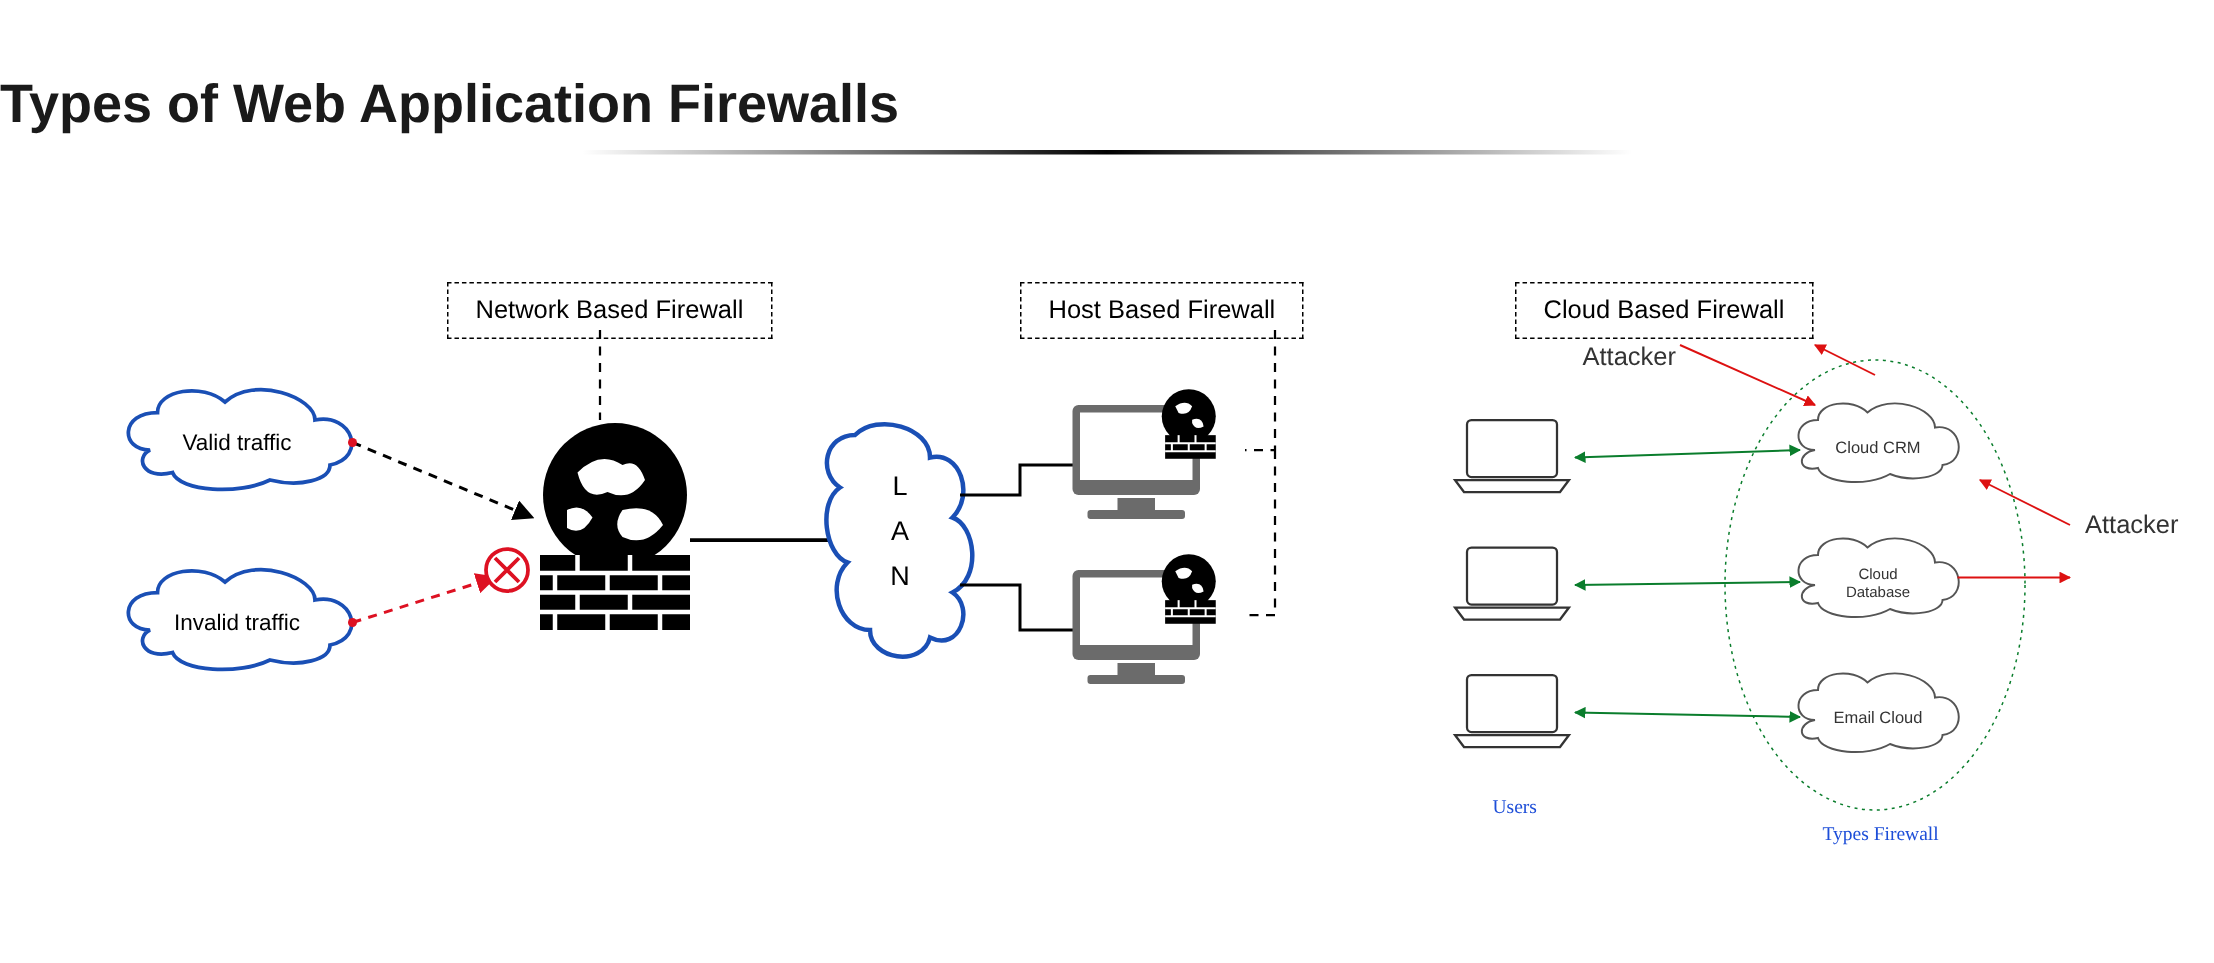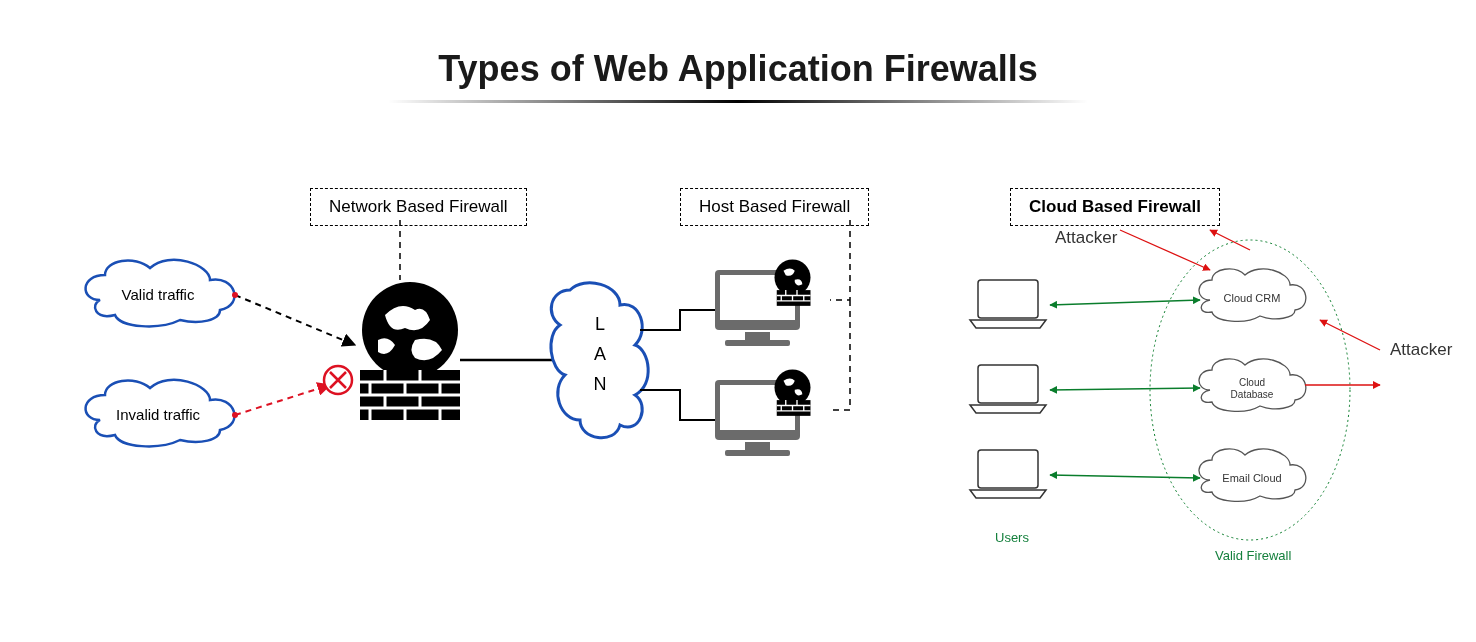--- a/index.html
+++ b/index.html
@@ -9,21 +9,20 @@
     background: #ffffff;
     font-family: Arial, Helvetica, sans-serif;
     position: relative;
     overflow: hidden;
   }
   .title {
     position: absolute;
     top: 48px;
     left: 0;
     width: 100%;
-    text-align: center;
     font-size: 36px;
     font-weight: 700;
     color: #1a1a1a;
   }
   .title-underline {
     position: absolute;
     top: 100px;
     left: 50%;
     transform: translateX(-50%);
     width: 700px;
@@ -34,38 +33,39 @@
     position: absolute;
     border: 1.5px dashed #000;
     padding: 8px 18px;
     font-size: 17px;
     background: #fff;
     text-align: center;
   }
   .small-label {
     position: absolute;
     font-size: 13px;
-    color: #15803d;
+    color: #1d4ed8;
+    font-family: Liberation Serif, serif;
   }
   .tiny-label {
     position: absolute;
     font-size: 17px;
     color: #333;
   }
   svg { position: absolute; }
 </style>
 </head>
 <body>
 
 <div class="title">Types of Web Application Firewalls</div>
 <div class="title-underline"></div>
 
-<div class="section-box" style="left:310px; top:188px;text-align:right;">Network Based Firewall</div>
+<div class="section-box" style="left:298px; top:188px;text-align:right;">Network Based Firewall</div>
 <div class="section-box" style="left:680px; top:188px;text-align:center;">Host Based Firewall</div>
-<div class="section-box" style="left:1010px; top:188px;font-weight:bold;">Cloud Based Firewall</div>
+<div class="section-box" style="left:1010px; top:188px;">Cloud Based Firewall</div>
 
 <svg width="900" height="420" style="left:60px; top:220px;">
   <defs>
     <marker id="arrBlack" viewBox="0 0 10 10" refX="9" refY="5" markerWidth="7" markerHeight="7" orient="auto-start-reverse">
       <path d="M0,0 L10,5 L0,10 z" fill="#000"></path>
     </marker>
     <marker id="arrRed" viewBox="0 0 10 10" refX="9" refY="5" markerWidth="7" markerHeight="7" orient="auto-start-reverse">
       <path d="M0,0 L10,5 L0,10 z" fill="#d12"></path>
     </marker>
   </defs>
@@ -228,13 +228,13 @@
   <line x1="160" y1="10" x2="250" y2="50" stroke="#d11" stroke-width="1.3" marker-end="url(#arrRed2)"></line>
   <line x1="290" y1="30" x2="250" y2="10" stroke="#d11" stroke-width="1.3" marker-end="url(#arrRed2)"></line>
 
   <line x1="345" y1="165" x2="420" y2="165" stroke="#d11" stroke-width="1.3" marker-end="url(#arrRed2)"></line>
   <line x1="420" y1="130" x2="360" y2="100" stroke="#d11" stroke-width="1.3" marker-end="url(#arrRed2)"></line>
 </svg>
 
 <div class="tiny-label" style="left:1055px; top:228px;">Attacker</div>
 <div class="tiny-label" style="left:1390px; top:340px;">Attacker</div>
 <div class="small-label" style="left:995px; top:530px;">Users</div>
-<div class="small-label" style="left:1215px; top:548px;">Valid Firewall</div>
+<div class="small-label" style="left:1215px; top:548px;">Types Firewall</div>
 
 </body></html>

